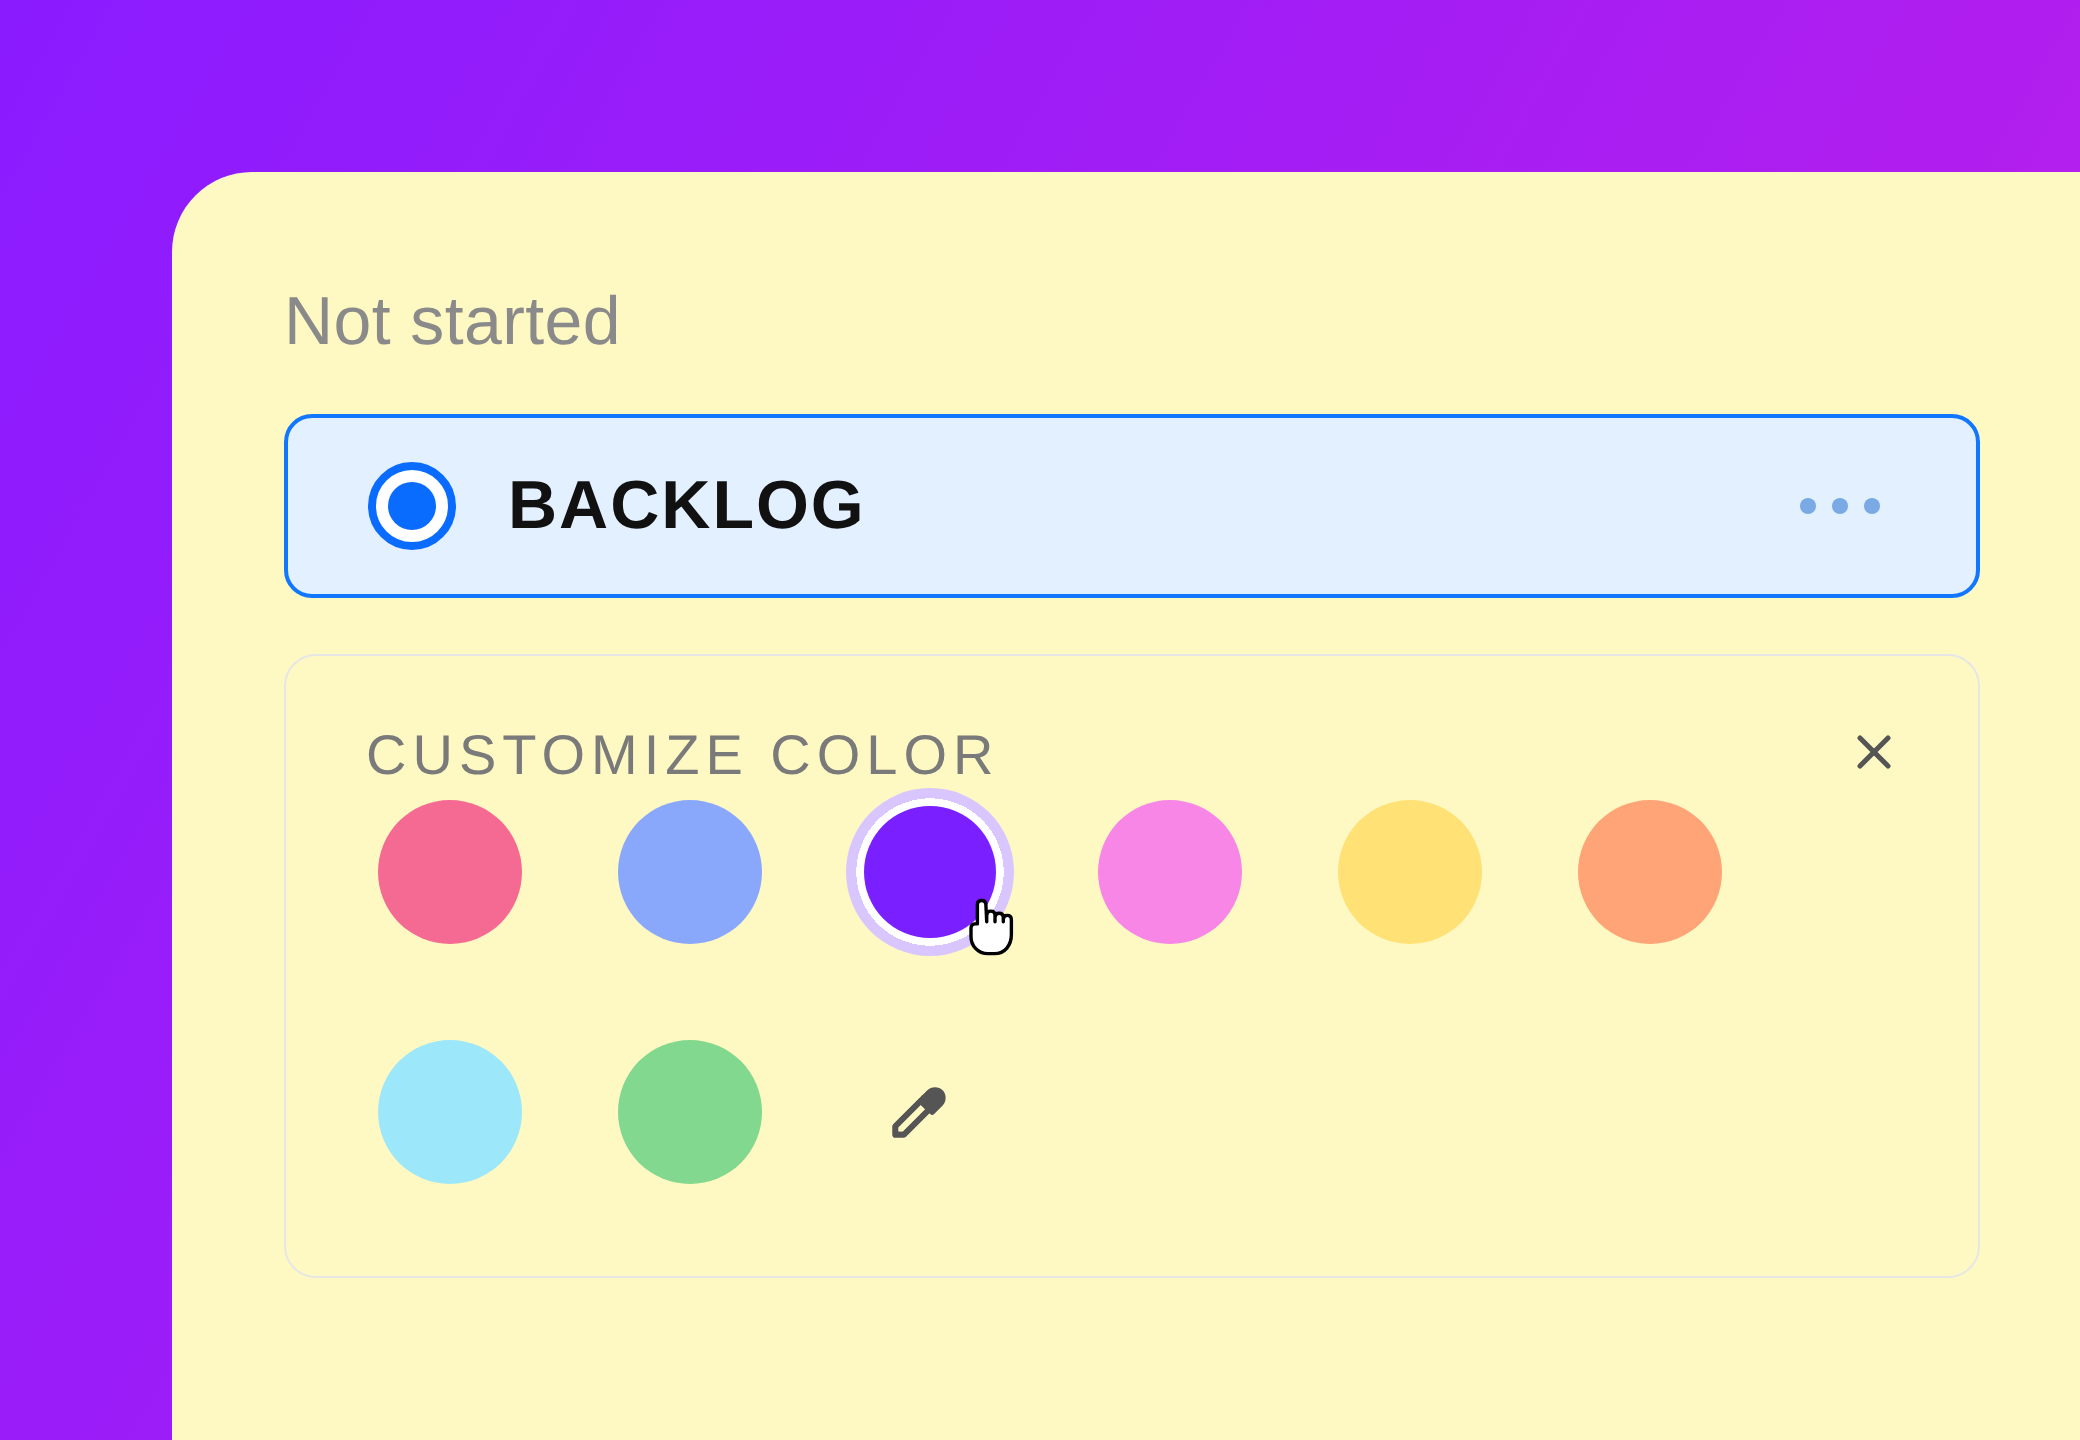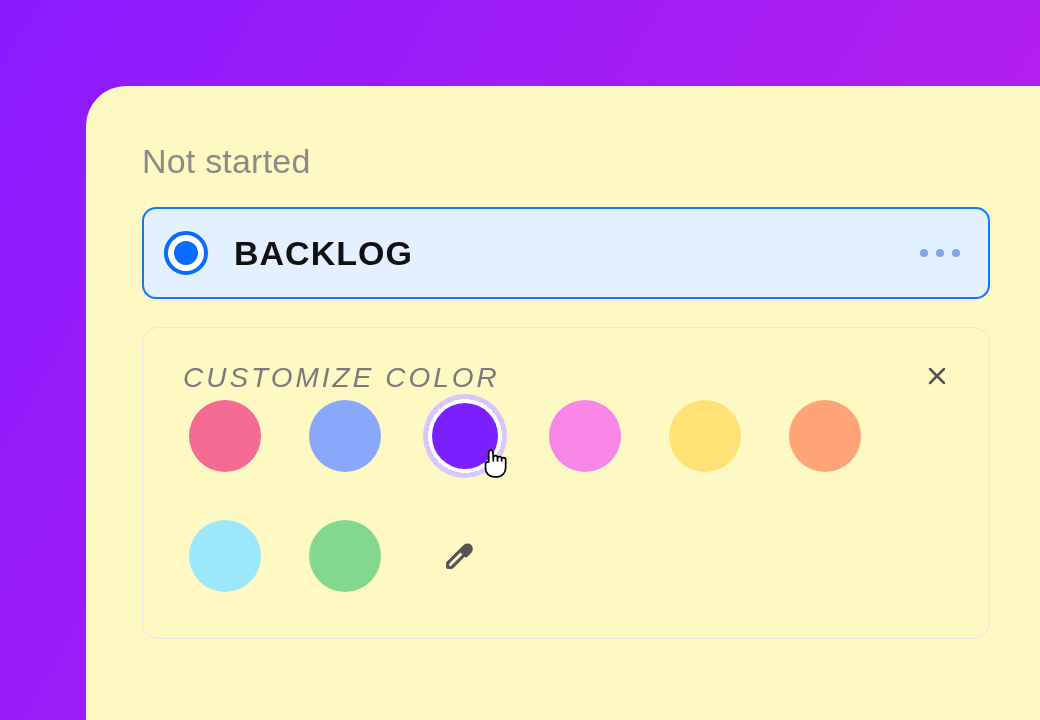--- a/index.html
+++ b/index.html
@@ -24,21 +24,21 @@
     color: #8a8a8a;
     letter-spacing: 0.2px;
     margin-bottom: 26px;
   }
   .status-row {
     display: flex;
     align-items: center;
     border: 2.5px solid #1277ff;
     background: #e3f0ff;
     border-radius: 14px;
-    padding: 22px 20px;
+    padding: 22px 40px;
     margin-bottom: 28px;
   }
   .status-icon {
     width: 44px;
     height: 44px;
     border-radius: 50%;
     border: 4px solid #0a6cff;
     display: flex;
     align-items: center;
     justify-content: center;
@@ -72,21 +72,20 @@
   }
   .color-panel {
     border: 1.5px solid #e6e6e6;
     border-radius: 16px;
     padding: 34px 40px 40px 40px;
   }
   .panel-header {
     display: flex;
     align-items: center;
     justify-content: space-between;
-    font-style: italic;
   }
   .panel-title {
     font-size: 28px;
     font-weight: 500;
     color: #7a7a7a;
     letter-spacing: 3px;
   }
   .close-btn {
     cursor: pointer;
     color: #555;

